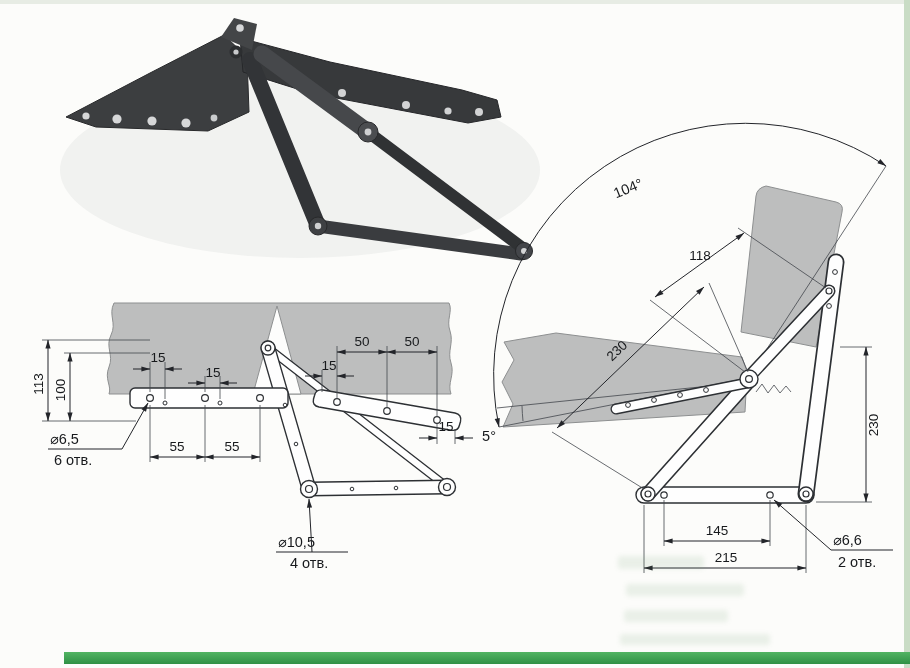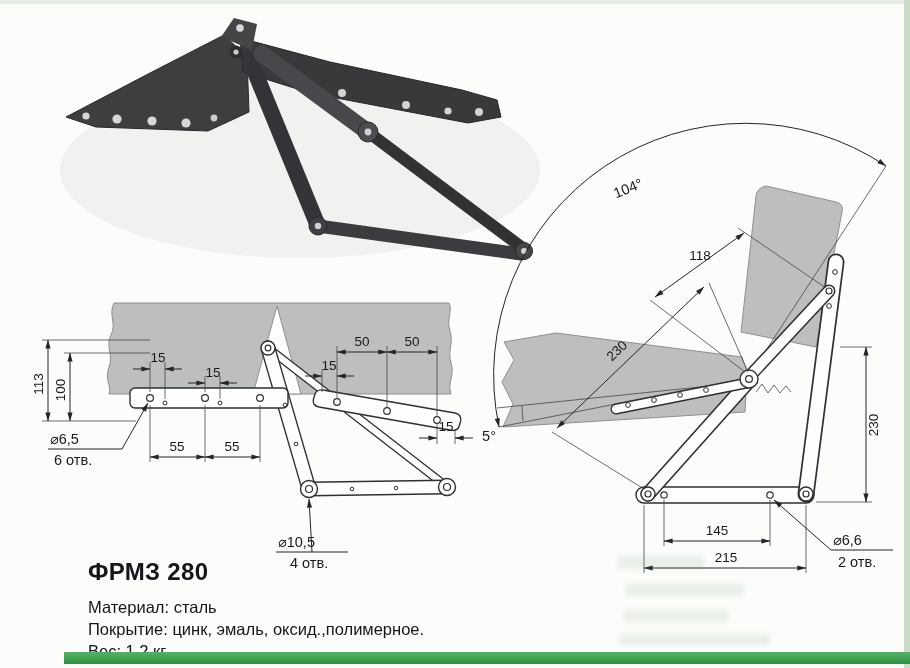--- a/index.html
+++ b/index.html
@@ -264,26 +264,20 @@
     <line class="dimline" x1="644" y1="568" x2="806" y2="568" marker-start="url(#ar)" marker-end="url(#ar)"></line>
     <text class="dim" x="726" y="562" text-anchor="middle">215</text>
 
     <text class="dimB" x="833" y="545">⌀6,6</text>
     <line class="dimline" x1="831" y1="550" x2="893" y2="550"></line>
     <line class="dimline" x1="831" y1="550" x2="774" y2="500" marker-end="url(#ar)"></line>
     <text class="dimB" x="838" y="567">2 отв.</text>
   </g>
 </svg>
 
-  <div class="specs">
-    <div class="title">ФРМЗ 280</div>
-    <div class="specline">Материал: сталь</div>
-    <div class="specline">Покрытие: цинк, эмаль, оксид.,полимерное.</div>
-    <div class="specline">Вес: 1,2 кг</div>
-  </div>
 
   <div class="bleed" style="left:618px;top:556px;width:86px;height:13px"></div>
   <div class="bleed" style="left:626px;top:584px;width:118px;height:12px"></div>
   <div class="bleed" style="left:624px;top:610px;width:104px;height:12px"></div>
   <div class="bleed" style="left:620px;top:634px;width:150px;height:11px"></div>
 
   <div class="edge-top"></div>
   <div class="edge-right"></div>
   <div class="edge-bottom"></div>
 </div>

